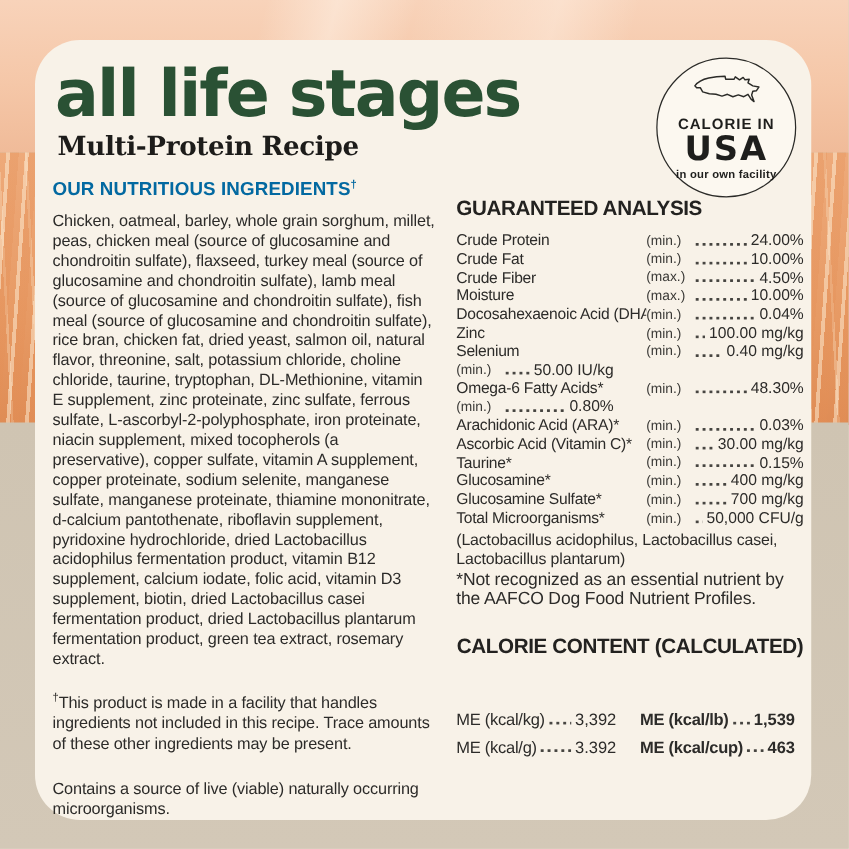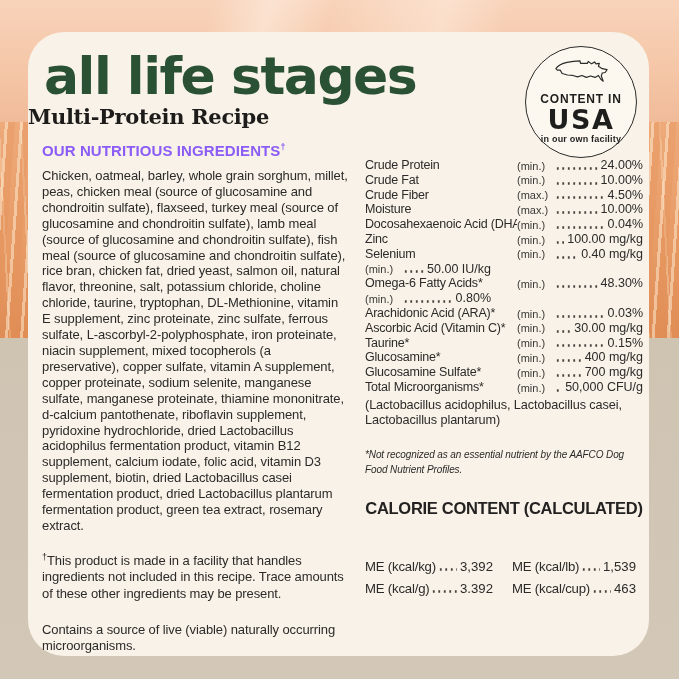--- a/index.html
+++ b/index.html
@@ -31,95 +31,96 @@
   .card {
     position:absolute; left:28px; top:32px; width:621px; height:624px;
     background:#f8f2e8; border-radius:36px;
   }
   .title {
     position:absolute; left:16px; top:14px;
     font-family:"DejaVu Sans", sans-serif; font-weight:bold;
     font-size:52px; letter-spacing:-1.5px; color:#2a5134;
   }
   .subtitle {
-    position:absolute; left:0; top:72px;
+    position:absolute; left:18px; top:72px;
     font-family:"DejaVu Serif", serif; font-weight:bold;
     font-size:21px; letter-spacing:-0.3px; color:#1d1c1a;
   }
   
   .badge {
     position:absolute; left:497px; top:14px; width:112px; height:112px;
     border:1.5px solid #2b2b28; border-radius:50%;
     background:#fcf8f0;
     display:flex; flex-direction:column; align-items:center; justify-content:flex-start;
     padding-top:10px; text-align:center; color:#1e1e1c;
   }
   .badge svg { display:block; margin-bottom:2px; }
   .badge-l1 { font-size:12px; font-weight:bold; letter-spacing:.8px; line-height:1.05; }
   .badge-l2 { font-family:"DejaVu Sans", sans-serif; font-weight:bold; font-size:27px; letter-spacing:1.5px; line-height:1.0; }
   .badge-l3 { font-size:9px; font-weight:bold; letter-spacing:.2px; margin-top:1px; }
   
   .col-left { position:absolute; left:14px; top:110px; width:306px; color:#2c2b29; }
-  .sec-h-sm { font-size:15px; font-weight:bold; letter-spacing:.1px; color:#8b5cf6; margin-bottom:9px; }
+  .sec-h-sm { font-size:15px; font-weight:bold; letter-spacing:.1px; color:#0369a1; margin-bottom:9px; }
   .sec-h-sm sup, .foot sup { font-size:9px; vertical-align:super; }
   .ingredients-text { font-size:13px; line-height:15.9px; letter-spacing:-0.1px; }
   .foot { font-size:13px; line-height:16.2px; letter-spacing:-0.1px; margin-top:15px; }
   .foot + .foot { margin-top:20px; }
   
   .col-right { position:absolute; left:337px; top:126px; width:278px; color:#2c2b29; }
   .sec-h-lg { font-size:16.5px; font-weight:bold; letter-spacing:-0.3px; color:#232220; margin-bottom:8px; }
   .ga-row { display:flex; align-items:flex-end; height:14.8px; }
   .ga-name { flex:1 1 auto; font-size:12.5px; letter-spacing:-0.2px; white-space:nowrap; overflow:hidden; line-height:1.1; }
   .ga-tail { flex:0 0 126px; display:flex; align-items:flex-end; }
   .ga-min { flex:0 0 36px; font-size:11px; line-height:1.2; color:#3a3936; }
   .leader {
     flex:1 1 auto; min-width:6px; height:5px; margin:0 3px 2px 2px;
     background-image:radial-gradient(circle, #45433f 1.05px, transparent 1.25px);
     background-size:5.5px 5px; background-repeat:repeat-x; background-position:0 bottom;
   }
   .ga-value { flex:0 0 auto; font-size:12.5px; white-space:nowrap; line-height:1.1; }
   .ga-note { font-size:12.7px; line-height:15.5px; margin-top:3px; letter-spacing:-0.1px; }
-  .ga-aafco { font-size:10px; line-height:15.5px; margin-top:18px; letter-spacing:-0.1px;font-style:italic; }
+  .ga-aafco { font-size:14px; line-height:15.5px; margin-top:0; letter-spacing:-0.1px; }
   .cal-h { margin-top:21px;text-align:center; }
   .cal-grid { display:flex; gap:19px; margin-top:7px; }
   .cal-col { flex:0 0 auto;margin-top:26px; }
-  .cal-col-1 { width:128px; } .cal-col-2 { width:124px; }
+  .cal-col-1 { width:128px; } .cal-col-2 { width:124px;font-weight:bold; }
   .cal-row { display:flex; align-items:flex-end; height:22px; }
   .cal-label { flex:0 0 auto; font-size:13.2px; letter-spacing:-0.2px; white-space:nowrap; line-height:1.15; }
   .cal-value { flex:0 0 auto; font-size:13.2px; white-space:nowrap; line-height:1.15; }
 </style>
 </head>
 <body>
 
 <div class="bg-sky"></div>
 <div class="bg-wheat"></div>
 <div class="bg-ground"></div>
 
 <div class="card">
 
   <div class="title">all life stages</div>
   <div class="subtitle">Multi-Protein Recipe</div>
 
   <div class="badge">
     <svg width="58" height="34" viewBox="0 0 120 70">
       <path d="M8 24 C13 17 22 13 31 11 L44 9 L58 8 L59 13 L73 13 L75 9 L82 14 L88 10 L91 14 L98 13 L96 19 L104 24 L114 26 L110 32 L104 33 L102 39 L106 50 L101 46 L96 38 L89 42 L80 39 L71 42 L62 38 L53 41 L43 38 L32 37 L21 34 L17 27 L11 27 Z" fill="none" stroke="#2b2b28" stroke-width="2.4" stroke-linejoin="round"></path>
     </svg>
-    <div class="badge-l1">CONTENT IN</div>
+    <div class="badge-l1">CALORIE IN</div>
     <div class="badge-l2">USA</div>
     <div class="badge-l3">in our own facility</div>
   </div>
 
   <div class="col-left">
     <div class="sec-h-sm"><span>OUR NUTRITIOUS INGREDIENTS</span><sup>†</sup></div>
     <div class="ingredients-text">Chicken, oatmeal, barley, whole grain sorghum, millet, peas, chicken meal (source of glucosamine and chondroitin sulfate), flaxseed, turkey meal (source of glucosamine and chondroitin sulfate), lamb meal (source of glucosamine and chondroitin sulfate), fish meal (source of glucosamine and chondroitin sulfate), rice bran, chicken fat, dried yeast, salmon oil, natural flavor, threonine, salt, potassium chloride, choline chloride, taurine, tryptophan, DL-Methionine, vitamin E supplement, zinc proteinate, zinc sulfate, ferrous sulfate, L-ascorbyl-2-polyphosphate, iron proteinate, niacin supplement, mixed tocopherols (a preservative), copper sulfate, vitamin A supplement, copper proteinate, sodium selenite, manganese sulfate, manganese proteinate, thiamine mononitrate, d-calcium pantothenate, riboflavin supplement, pyridoxine hydrochloride, dried Lactobacillus acidophilus fermentation product, vitamin B12 supplement, calcium iodate, folic acid, vitamin D3 supplement, biotin, dried Lactobacillus casei fermentation product, dried Lactobacillus plantarum fermentation product, green tea extract, rosemary extract.</div>
     <div class="foot"><sup>†</sup><span>This product is made in a facility that handles ingredients not included in this recipe. Trace amounts of these other ingredients may be present.</span></div>
     <div class="foot">Contains a source of live (viable) naturally occurring microorganisms.</div>
   </div>
 
   <div class="col-right">
+    <div class="sec-h-lg">GUARANTEED ANALYSIS</div>
 
     <div>
 
         <div class="ga-row">
           <span class="ga-name">Crude Protein</span>
           <span class="ga-tail">
             <span class="ga-min">(min.)</span>
             <span class="leader"></span>
             <span class="ga-value">24.00%</span>
           </span>

